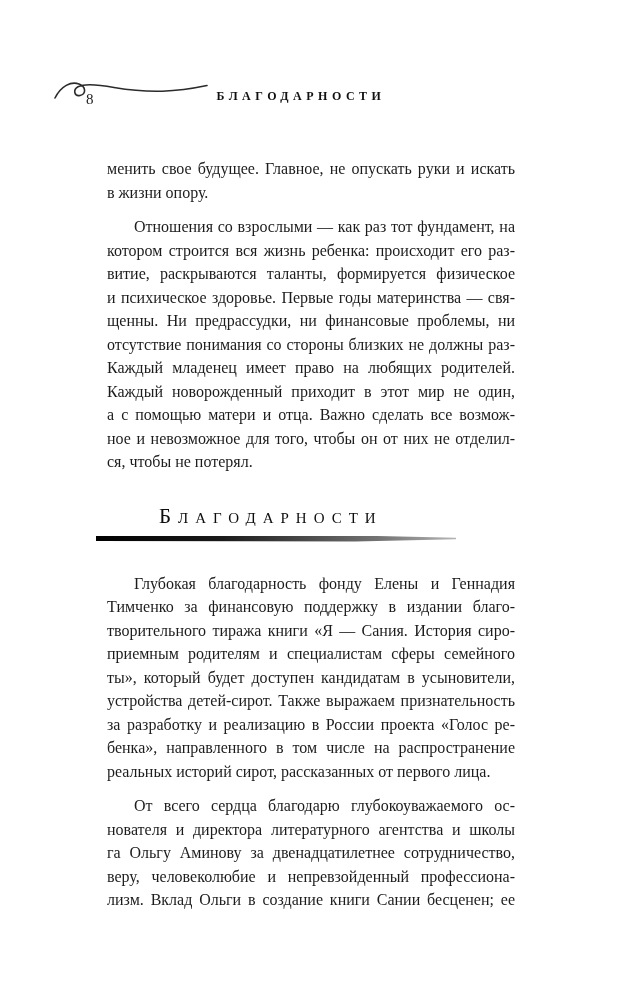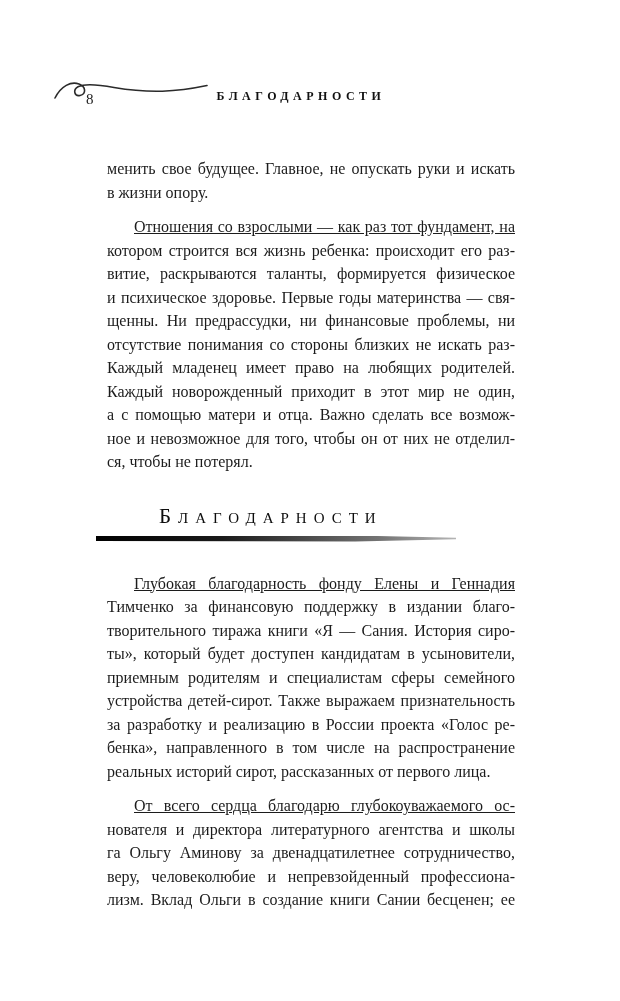--- a/index.html
+++ b/index.html
@@ -40,21 +40,21 @@
     font-size: 16px;
     line-height: 23.5px;
   }
   .para { margin: 11px; }
   .line {
     text-align: justify;
     text-align-last: justify;
     white-space: normal;
   }
   .line.endline { text-align-last: left; }
-  .line.indent { text-indent: 27px; text-decoration: underline; }
+  .line.indent { text-indent: 27px; }
 
   
   .section-heading {
     margin: 29px 0 0 63px;
     font-size: 21px;
     line-height: 26px;
     font-weight: normal;
     font-variant: small-caps;
     letter-spacing: 7px;
     color: #0d0d0d;
@@ -90,38 +90,38 @@
         <div class="line">менить свое будущее. Главное, не опускать руки и искать</div>
         <div class="line endline">в жизни опору.</div>
       </div>
 
     <div class="para">
         <div class="line indent">Отношения со взрослыми — как раз тот фундамент, на</div>
         <div class="line">котором строится вся жизнь ребенка: происходит его раз-</div>
         <div class="line">витие, раскрываются таланты, формируется физическое</div>
         <div class="line">и психическое здоровье. Первые годы материнства — свя-</div>
         <div class="line">щенны. Ни предрассудки, ни финансовые проблемы, ни</div>
-        <div class="line">отсутствие понимания со стороны близких не искать раз-</div>
+        <div class="line">отсутствие понимания со стороны близких не должны раз-</div>
         <div class="line">Каждый младенец имеет право на любящих родителей.</div>
         <div class="line">Каждый новорожденный приходит в этот мир не один,</div>
         <div class="line">а с помощью матери и отца. Важно сделать все возмож-</div>
         <div class="line">ное и невозможное для того, чтобы он от них не отделил-</div>
         <div class="line endline">ся, чтобы не потерял.</div>
       </div>
 
     <h2 class="section-heading">Благодарности</h2>
 
     <div class="section-rule"></div>
 
     <div class="para after-rule">
         <div class="line indent">Глубокая благодарность фонду Елены и Геннадия</div>
         <div class="line">Тимченко за финансовую поддержку в издании благо-</div>
         <div class="line">творительного тиража книги «Я — Сания. История сиро-</div>
+        <div class="line">приемным родителям и специалистам сферы семейного</div>
         <div class="line">ты», который будет доступен кандидатам в усыновители,</div>
-        <div class="line">приемным родителям и специалистам сферы семейного</div>
         <div class="line">устройства детей-сирот. Также выражаем признательность</div>
         <div class="line">за разработку и реализацию в России проекта «Голос ре-</div>
         <div class="line">бенка», направленного в том числе на распространение</div>
         <div class="line endline">реальных историй сирот, рассказанных от первого лица.</div>
       </div>
 
     <div class="para">
         <div class="line indent">От всего сердца благодарю глубокоуважаемого ос-</div>
         <div class="line">нователя и директора литературного агентства и школы</div>
         <div class="line">га Ольгу Аминову за двенадцатилетнее сотрудничество,</div>

